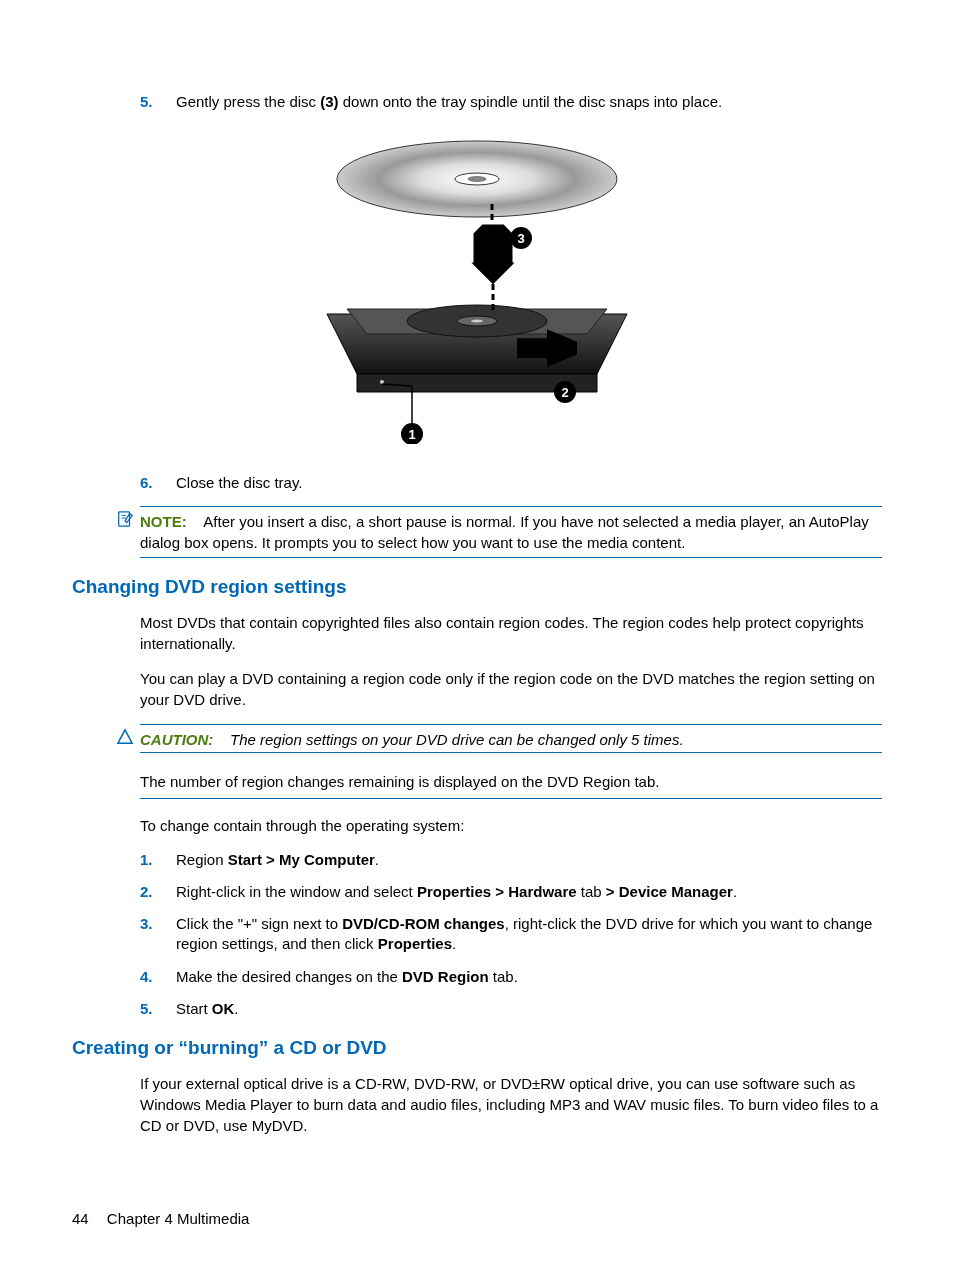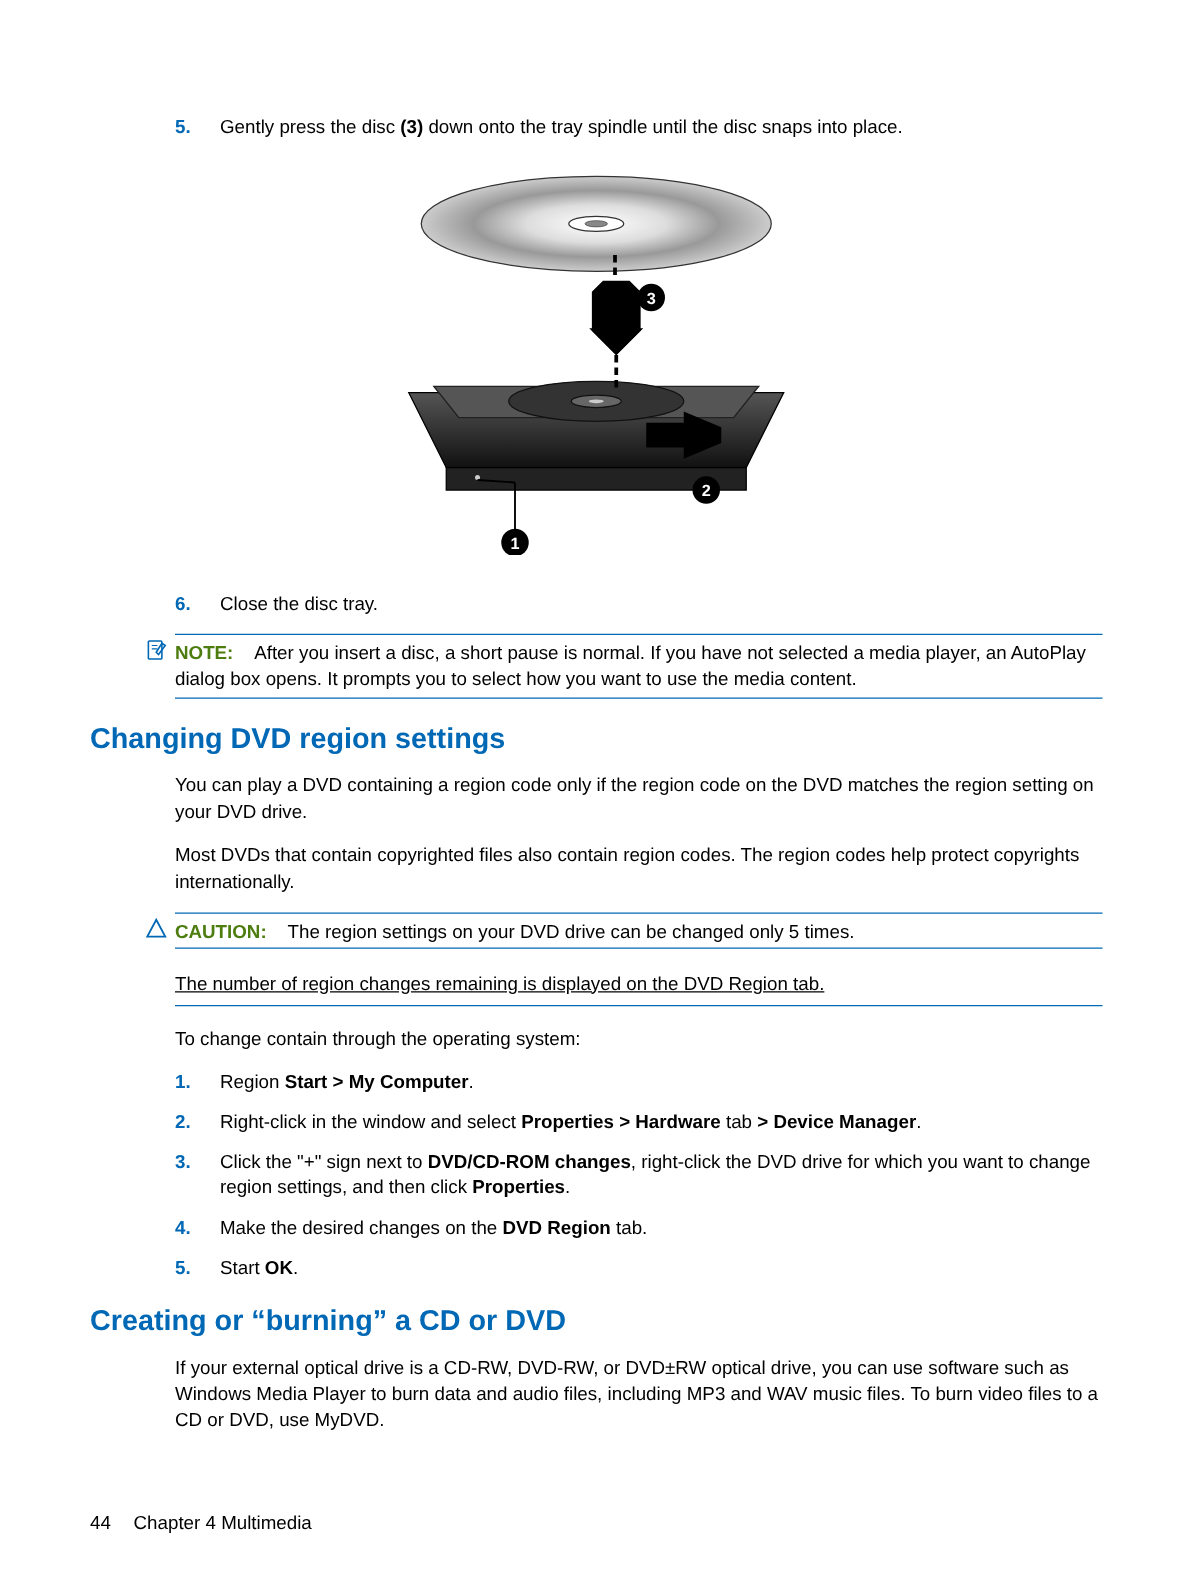--- a/index.html
+++ b/index.html
@@ -51,24 +51,25 @@
     color: #0068b5;
   }
   .note-label, .caution-label {
     color: #4d7c0f;
     font-weight: bold;
   }
   .caution-inner {
     border-bottom: 1.5px solid #0068b5;
     padding-bottom: 10px;
     margin-bottom: 10px;
+    font-style: italic;
   }
   h2 {
     color: #0068b5;
-    font-size: 23px;
+    font-size: 19px;
     font-weight: bold;
     margin: 18px 0 14px 0;
   }
   p.body {
     margin: 0 0 14px 68px;
     line-height: 1.4;
   }
   .footer {
     position: absolute;
     bottom: 43px;
@@ -153,33 +154,33 @@
       <rect x="3" y="2" width="12" height="16" rx="1" fill="none" stroke="#0068b5" stroke-width="1.4"></rect>
       <path d="M15 4 L18 6 L12 14 L10 12 Z" fill="none" stroke="#0068b5" stroke-width="1.4"></path>
       <line x1="6" y1="6" x2="11" y2="6" stroke="#0068b5" stroke-width="1"></line>
       <line x1="6" y1="9" x2="11" y2="9" stroke="#0068b5" stroke-width="1"></line>
     </svg>
     <span class="note-label">NOTE:</span>
     <span>&nbsp;&nbsp;&nbsp;</span><span>After you insert a disc, a short pause is normal. If you have not selected a media player, an AutoPlay dialog box opens. It prompts you to select how you want to use the media content.</span>
   </div>
 
   <h2>Changing DVD region settings</h2>
+  <p class="body">Most DVDs that contain copyrighted files also contain region codes. The region codes help protect copyrights internationally.</p>
   <p class="body">You can play a DVD containing a region code only if the region code on the DVD matches the region setting on your DVD drive.</p>
-  <p class="body">Most DVDs that contain copyrighted files also contain region codes. The region codes help protect copyrights internationally.</p>
 
   <div class="caution-box" style="padding-bottom:0;">
     <svg class="caution-icon" viewBox="0 0 20 20">
       <polygon points="10,2 18,17 2,17" fill="none" stroke="#0068b5" stroke-width="1.6"></polygon>
     </svg>
     <div class="caution-inner" style="border-bottom:none; margin-bottom:0; padding-bottom:2px;">
       <span class="caution-label">CAUTION:</span>
       <span>&nbsp;&nbsp;&nbsp;</span><span>The region settings on your DVD drive can be changed only 5 times.</span>
     </div>
   </div>
-  <div style="border-bottom:1.5px solid #0068b5; margin:0 0 16px 68px; padding-bottom:6px; line-height:1.4;text-decoration:underline;">
+  <div style="border-bottom:1.5px solid #0068b5; margin:0 0 16px 68px; padding-bottom:6px; line-height:1.4;">
     <span>The number of region changes remaining is displayed on the DVD Region tab.</span>
   </div>
 
   <p class="body">To change contain through the operating system:</p>
 
   <div id="steps-mid">
       <div class="list-item">
         <div class="list-num">1.</div>
         <div class="list-text"><span>Region </span><span class="bold">Start &gt; My Computer</span><span>.</span></div>
       </div>

